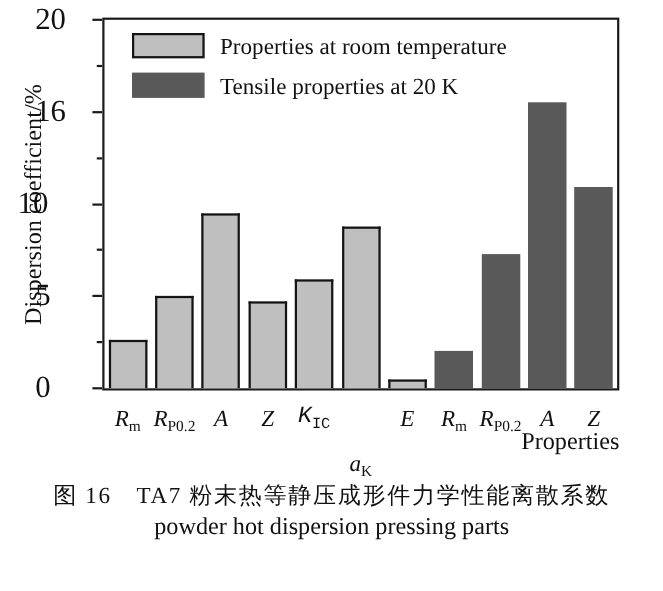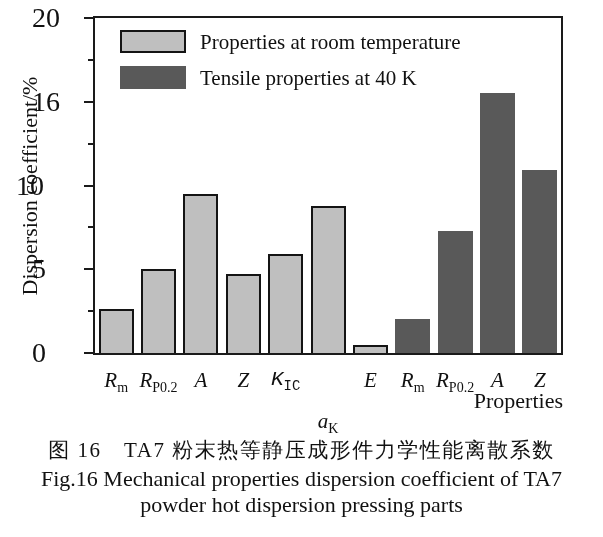--- a/index.html
+++ b/index.html
@@ -86,21 +86,21 @@
         <div class="bar cryo" style="left: 384.955px; width: 35px; height: 260px; background: rgb(89, 89, 89);"></div>
         <div class="bar cryo" style="left: 427.318px; width: 35px; height: 183px; background: rgb(89, 89, 89);"></div>
       </div>
     <div id="legend">
       <div class="legend-row">
         <span class="legend-swatch room" style="background: rgb(191, 191, 191);"></span>
         <span class="legend-label">Properties at room temperature</span>
       </div>
       <div class="legend-row">
         <span class="legend-swatch cryo" style="background: rgb(89, 89, 89);"></span>
-        <span class="legend-label">Tensile properties at 40 K</span>
+        <span class="legend-label">Tensile properties at 20 K</span>
       </div>
     </div>
   </div>
 
   <div id="xticks-layer">
       <div class="xtick-label" style="left: 116.182px;"><span>R</span><sub>m</sub></div>
       <div class="xtick-label" style="left: 158.545px;"><span>R</span><sub>P0.2</sub></div>
       <div class="xtick-label" style="left: 200.909px;"><span>A</span></div>
       <div class="xtick-label" style="left: 243.273px;"><span>Z</span></div>
       <div class="xtick-label" style="left: 285.636px; font-family: Liberation Mono, monospace;"><span>K</span><sub>IC</sub></div>
@@ -109,17 +109,16 @@
       <div class="xtick-label" style="left: 412.727px;"><span>R</span><sub>m</sub></div>
       <div class="xtick-label" style="left: 455.091px;"><span>R</span><sub>P0.2</sub></div>
       <div class="xtick-label" style="left: 497.455px;"><span>A</span></div>
       <div class="xtick-label" style="left: 539.818px;"><span>Z</span></div>
     </div>
 
   <div id="x-axis-title">Properties</div>
 
   <div id="caption">
     <div id="caption-cn">图 16　TA7 粉末热等静压成形件力学性能离散系数</div>
-    <div id="caption-en1">Fig.16 Mechanical properties dispersion coefficient of TA7</div>
     <div id="caption-en2">powder hot dispersion pressing parts</div>
   </div>
 
 </div>
 
 </body></html>

